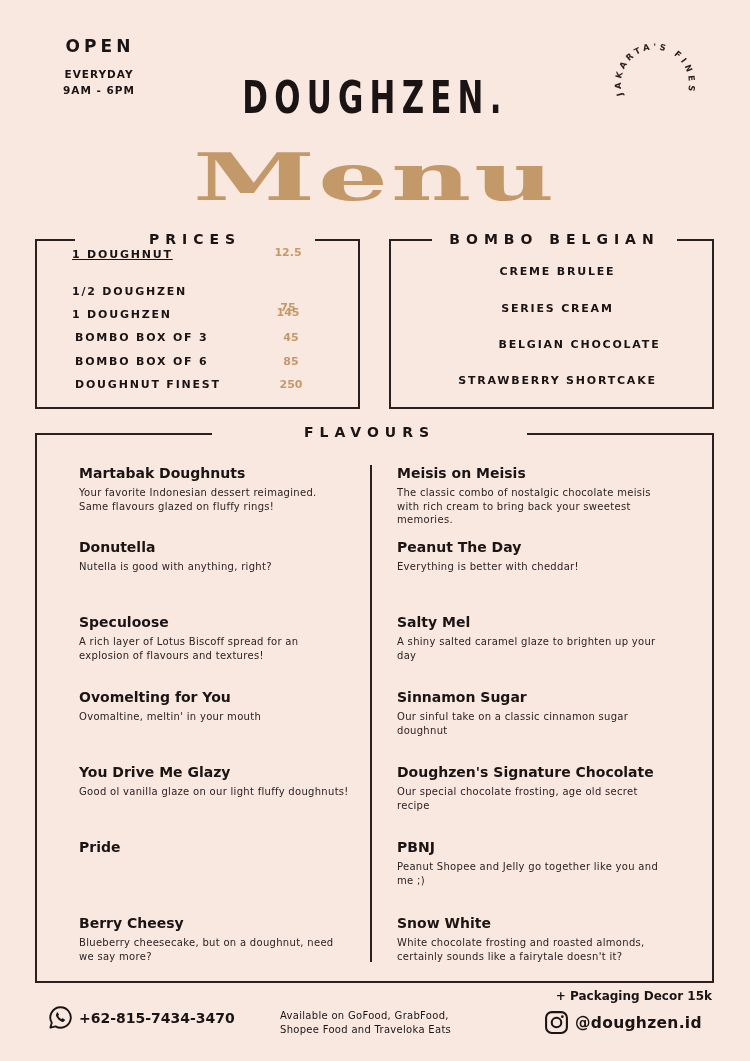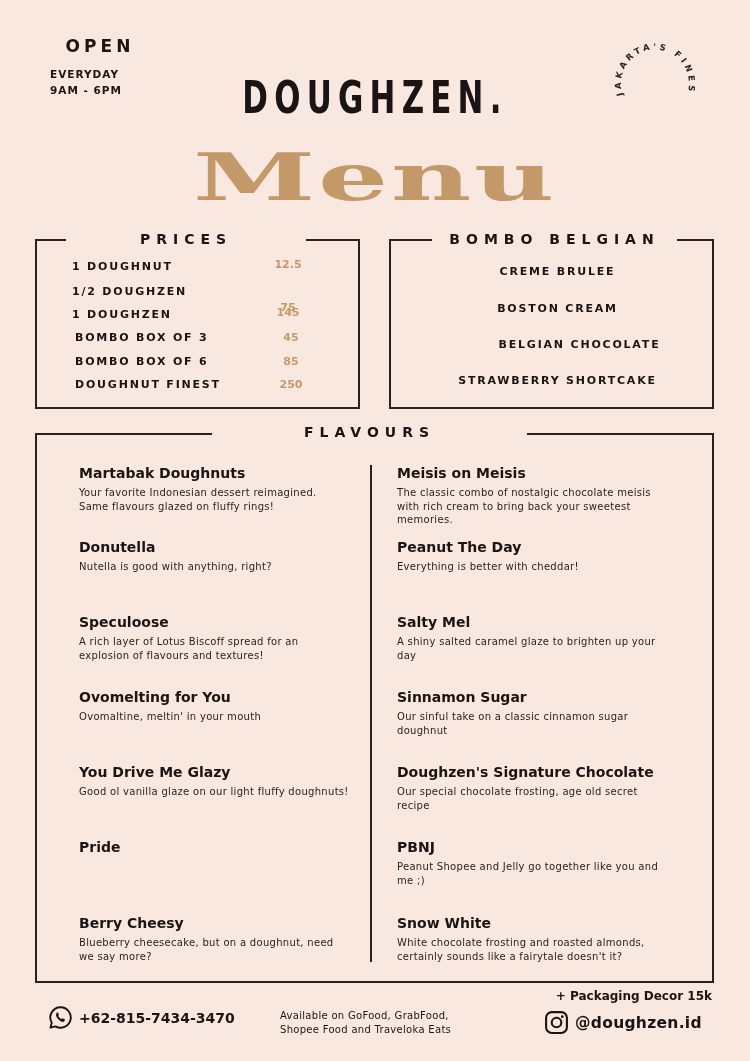--- a/index.html
+++ b/index.html
@@ -13,21 +13,21 @@
   }
   .abs { position: absolute; }
 
   
   .open-title {
     left: 60px; top: 36px; width: 80px;
     font-family: "DejaVu Sans", sans-serif; font-weight: bold;
     font-size: 17px; letter-spacing: 4px; text-align: center;
   }
   .open-sub {
-    left: 50px; top: 66px; width: 98px; text-align: left;
+    left: 50px; top: 66px; width: 98px; text-align: center;
     font-size: 10.5px; font-weight: bold; letter-spacing: 1px; line-height: 16px;
   }
   .brand {
     left: 0; width: 750px; top: 72px; text-align: center;
     font-family: "DejaVu Sans Condensed", "DejaVu Sans", sans-serif;
     font-weight: bold; font-size: 44px; letter-spacing: 8px;
     transform: scaleX(0.78); transform-origin: center;
   }
   .menu-title {
     left: 0; width: 750px; top: 130px; text-align: center;
@@ -89,37 +89,37 @@
 <svg class="abs badge-ring" viewBox="0 0 104 82">
   <defs>
     <path id="ringpath" d="M 20 70 A 34 34 0 1 1 84 70"></path>
   </defs>
   <text font-family="DejaVu Sans, sans-serif" font-size="8.5" font-weight="bold" letter-spacing="3.2" fill="#2a2020">
     <textPath href="#ringpath" id="badge-textpath">JAKARTA'S FINEST</textPath>
   </text>
 </svg>
 
 <div class="abs frame" style="left:35px; top:239px; width:325px; height:170px;"></div>
-<div class="abs section-title" style="left:66px; top:231px; width:240px; height:18px;">PRICES</div>
+<div class="abs section-title" style="left:75px; top:231px; width:240px; height:18px;">PRICES</div>
 
 <div id="price-rows">
-    <div class="price-row" style="top: 260px;"><span>1 DOUGHNUT</span><span class="price-val" style="top:-2px;">12.5</span></div>
+    <div class="price-row" style="top: 248px; text-decoration: underline;"><span>1 DOUGHNUT</span><span class="price-val" style="top:-2px;">12.5</span></div>
     <div class="price-row" style="top: 285px;"><span>1/2 DOUGHZEN</span><span class="price-val" style="top:16px;">75</span></div>
     <div class="price-row" style="top: 308px;"><span>1 DOUGHZEN</span><span class="price-val" style="top:-2px;">145</span></div>
     <div class="price-row" style="top: 331px; left: 75px;"><span>BOMBO BOX OF 3</span><span class="price-val" style="top:0px;">45</span></div>
     <div class="price-row" style="top: 355px; left: 75px;"><span>BOMBO BOX OF 6</span><span class="price-val" style="top:0px;">85</span></div>
     <div class="price-row" style="top: 378px; left: 75px;"><span>DOUGHNUT FINEST</span><span class="price-val" style="top:0px;">250</span></div>
   </div>
 
 <div class="abs frame" style="left:389px; top:239px; width:325px; height:170px;"></div>
 <div class="abs section-title" style="left:432px; top:231px; width:245px; height:18px;">BOMBO BELGIAN</div>
 
 <div id="bombo-rows">
     <div class="bombo-item" style="top: 265px;">CREME BRULEE</div>
-    <div class="bombo-item" style="top: 302px;">BOSTON CREAM</div>
+    <div class="bombo-item" style="top: 302px;">SERIES CREAM</div>
     <div class="bombo-item" style="top: 338px; padding-left: 44px;">BELGIAN CHOCOLATE</div>
     <div class="bombo-item" style="top: 374px;">STRAWBERRY SHORTCAKE</div>
   </div>
 
 <div class="abs frame" style="left:35px; top:433px; width:679px; height:550px;"></div>
 <div class="abs section-title" style="left:212px; top:424px; width:315px; height:18px;">FLAVOURS</div>
 <div class="abs" style="left:370px; top:465px; width:2px; height:497px; background:#2a2020;"></div>
 
 <div id="flavour-left">
     <div class="flavour" style="left: 79px; top: 464px;">

